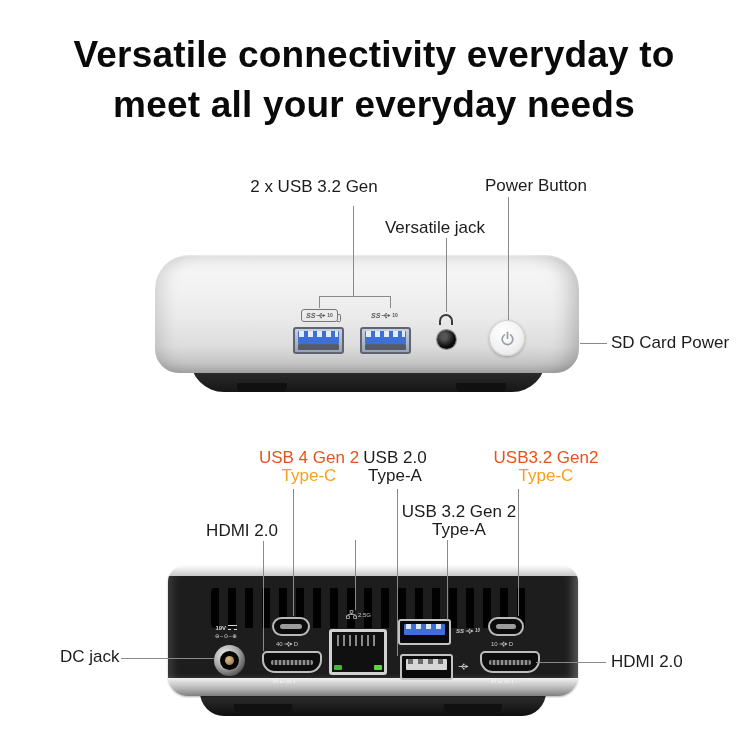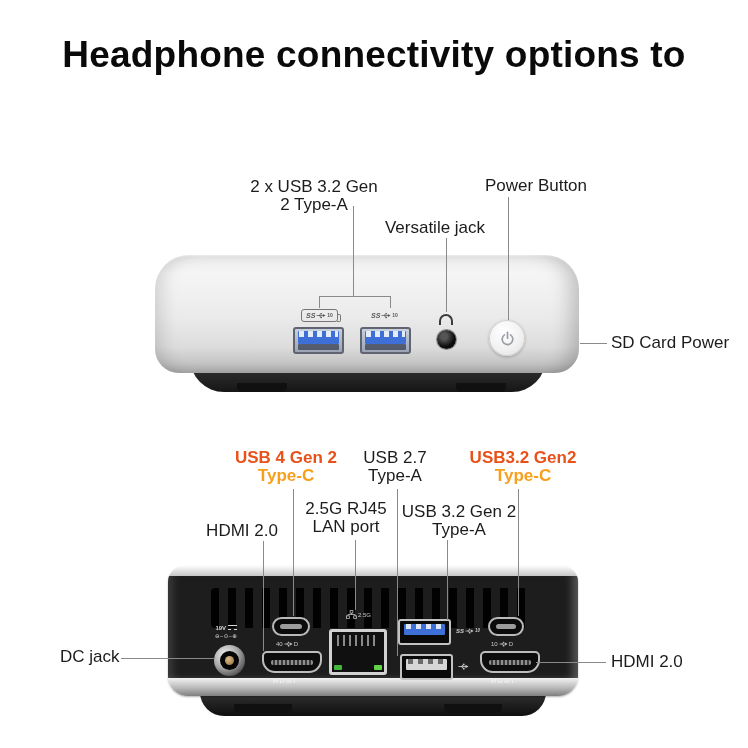--- a/index.html
+++ b/index.html
@@ -13,21 +13,21 @@
   html,body{background:#fff;}
   body{font-family:"Liberation Sans", sans-serif;}
   .stage{position:relative;width:748px;height:748px;background:#fff;overflow:hidden;}
 
   
   .title{position:absolute;left:0;top:30px;width:748px;text-align:center;
          font-size:37px;font-weight:bold;color:#0a0a0a;line-height:1.36;letter-spacing:.2px;}
   .lbl{position:absolute;font-size:17px;color:var(--ink);line-height:1.06;white-space:nowrap;}
   .lbl.center{text-align:center;transform:translateX(-50%);}
   .lbl.multi{line-height:1.08;}
-  .lbl.orange{font-weight:bold;}
+  .lbl.orange{font-weight:normal;margin-left:23px;}
   .lbl.orange .l1{color:var(--orange-dark);}
   .lbl.orange .l2{color:var(--orange-light);}
 
   
   .lv{position:absolute;width:1px;background:var(--leader);z-index:30;}
   .lh{position:absolute;height:1px;background:var(--leader);z-index:30;}
 
   
   .front-underside{position:absolute;left:190px;top:358px;width:356px;height:34px;z-index:1;
     background:linear-gradient(180deg,#3a3a3a,#161616);border-radius:0 0 34px 34px;}
@@ -104,26 +104,26 @@
     border-top:1px solid #d9d9d9;border-bottom:1px dashed #d9d9d9;}
   .polarity{font-size:5.5px;letter-spacing:.5px;font-weight:normal;}
   .neticon{display:inline-block;}
 </style>
 </head>
 <body>
 
 <div class="stage">
 
   <div class="title">
-    <div>Headphone connectivity options to</div>
+    <div>Versatile connectivity everyday to</div>
+    <div>meet all your everyday needs</div>
   </div>
 
   <div class="lbl center multi" style="left:314px;top:178px;text-align:center;">
     <div>2 x USB 3.2 Gen</div>
-    <div>2 Type-A</div>
   </div>
   <div class="lbl center" style="left:435px;top:219px;">Versatile jack</div>
   <div class="lbl center" style="left:536px;top:177px;">Power Button</div>
   <div class="lbl" style="left:611px;top:334px;">SD Card Power</div>
 
   <div class="lv" style="left:353px;top:206px;height:91px;"></div>
   <div class="lh" style="left:319px;top:296px;width:72px;"></div>
   <div class="lv" style="left:319px;top:296px;height:12px;"></div>
   <div class="lv" style="left:390px;top:296px;height:12px;"></div>
   <div class="lv" style="left:446px;top:238px;height:74px;"></div>
@@ -185,32 +185,28 @@
         <path d="M12 3.2 V 11.5"></path>
       </svg>
     </div>
   </div>
 
   <div class="lbl center multi orange" style="left:286px;top:449px;text-align:center;">
     <div class="l1">USB 4 Gen 2</div>
     <div class="l2">Type-C</div>
   </div>
   <div class="lbl center multi" style="left:395px;top:449px;text-align:center;">
-    <div>USB 2.7</div>
+    <div>USB 2.0</div>
     <div>Type-A</div>
   </div>
   <div class="lbl center multi orange" style="left:523px;top:449px;text-align:center;">
     <div class="l1">USB3.2 Gen2</div>
     <div class="l2">Type-C</div>
   </div>
   <div class="lbl center" style="left:242px;top:522px;">HDMI 2.0</div>
-  <div class="lbl center multi" style="left:346px;top:500px;text-align:center;">
-    <div>2.5G RJ45</div>
-    <div>LAN port</div>
-  </div>
   <div class="lbl center multi" style="left:459px;top:503px;text-align:center;">
     <div>USB 3.2 Gen 2</div>
     <div>Type-A</div>
   </div>
   <div class="lbl" style="left:60px;top:648px;">DC jack</div>
   <div class="lbl" style="left:611px;top:653px;">HDMI 2.0</div>
 
   <div class="lv" style="left:263px;top:541px;height:110px;"></div>
   <div class="lv" style="left:293px;top:489px;height:127px;"></div>
   <div class="lv" style="left:355px;top:540px;height:70px;"></div>

